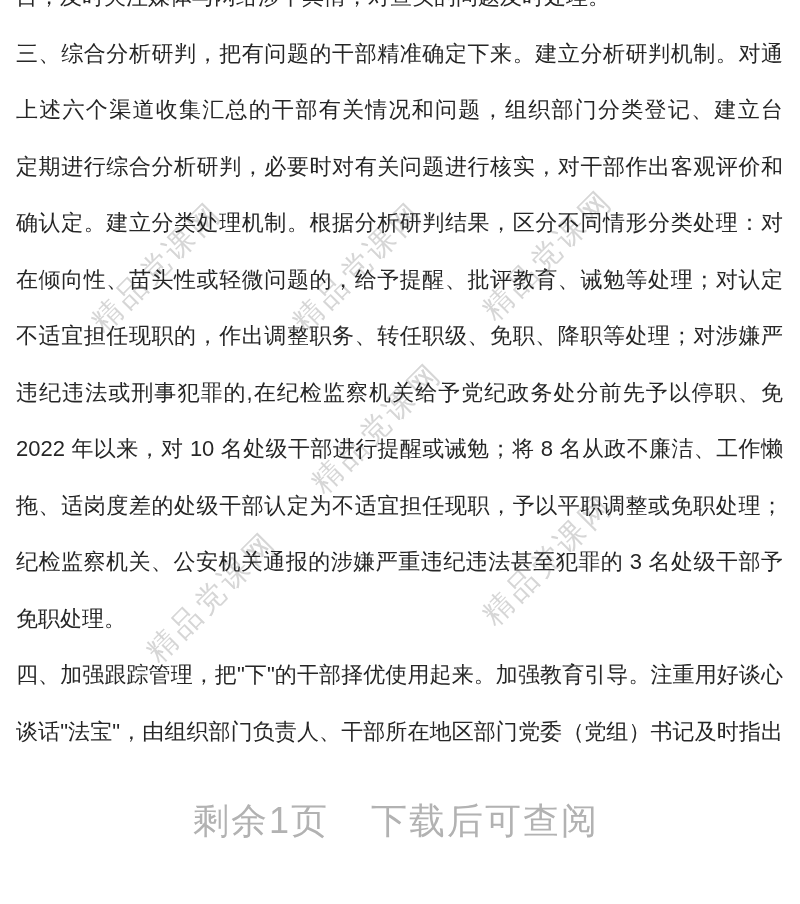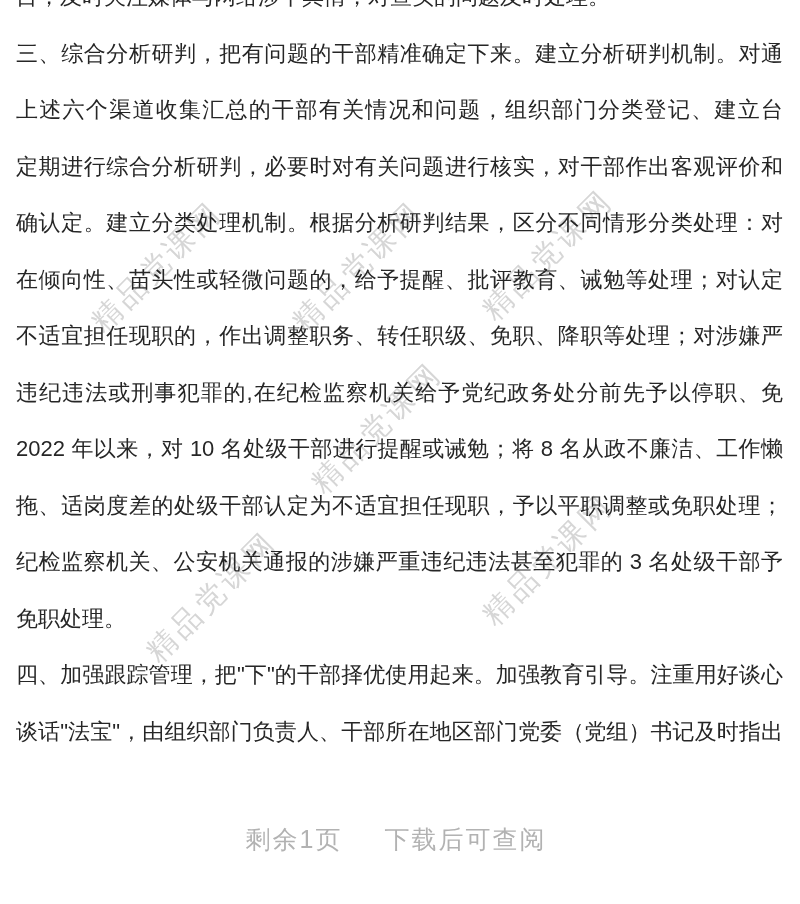--- a/index.html
+++ b/index.html
@@ -61,25 +61,24 @@
   }
   
   .footer-note {
     position: absolute;
     left: 0;
     right: 8px;
     top: 797px;
     text-align: center;
     z-index: 2;
     color: #b2b2b2;
-    font-size: 25px;
+    font-size: 36px;
     line-height: 48px;
     letter-spacing: 2px;
     white-space: nowrap;
-    margin-top: 18px;
   }
   .footer-note .part-left { margin-right: 42px; }
 </style>
 </head>
 <body>
 
 <div class="page">
 
   <span class="wm w1">精品党课网</span>
   <span class="wm w2">精品党课网</span>

